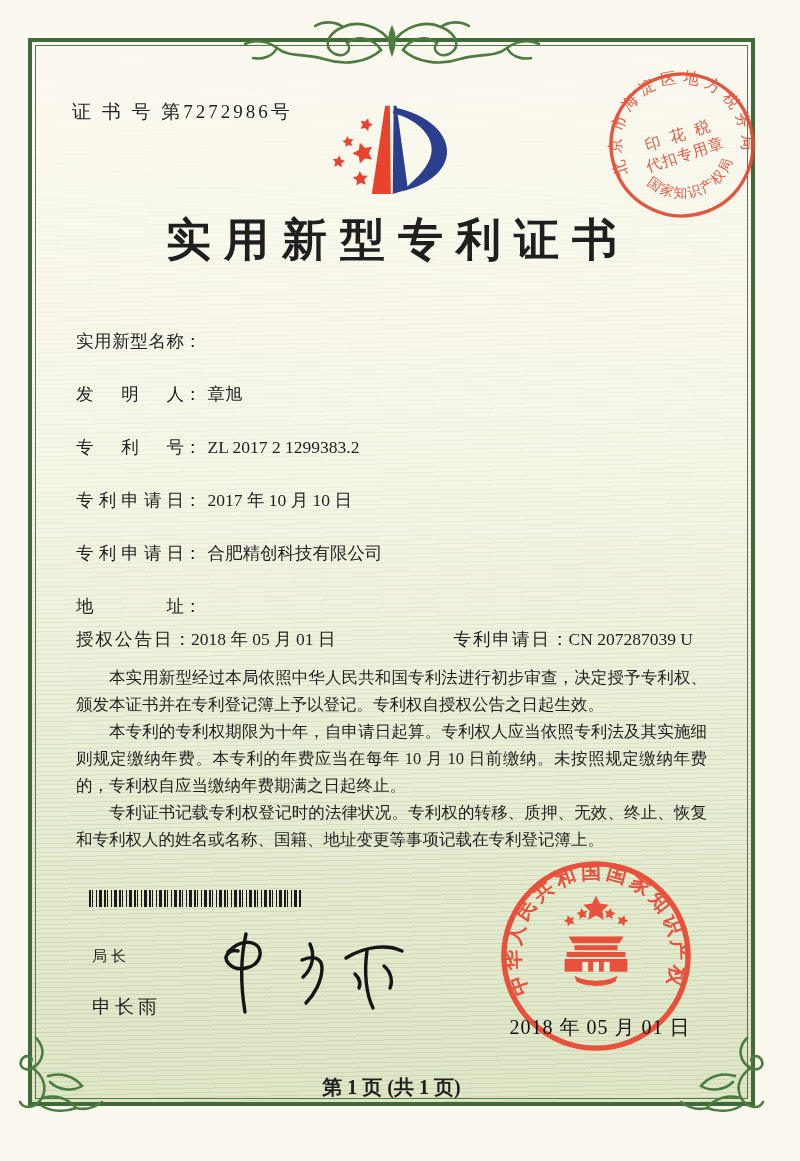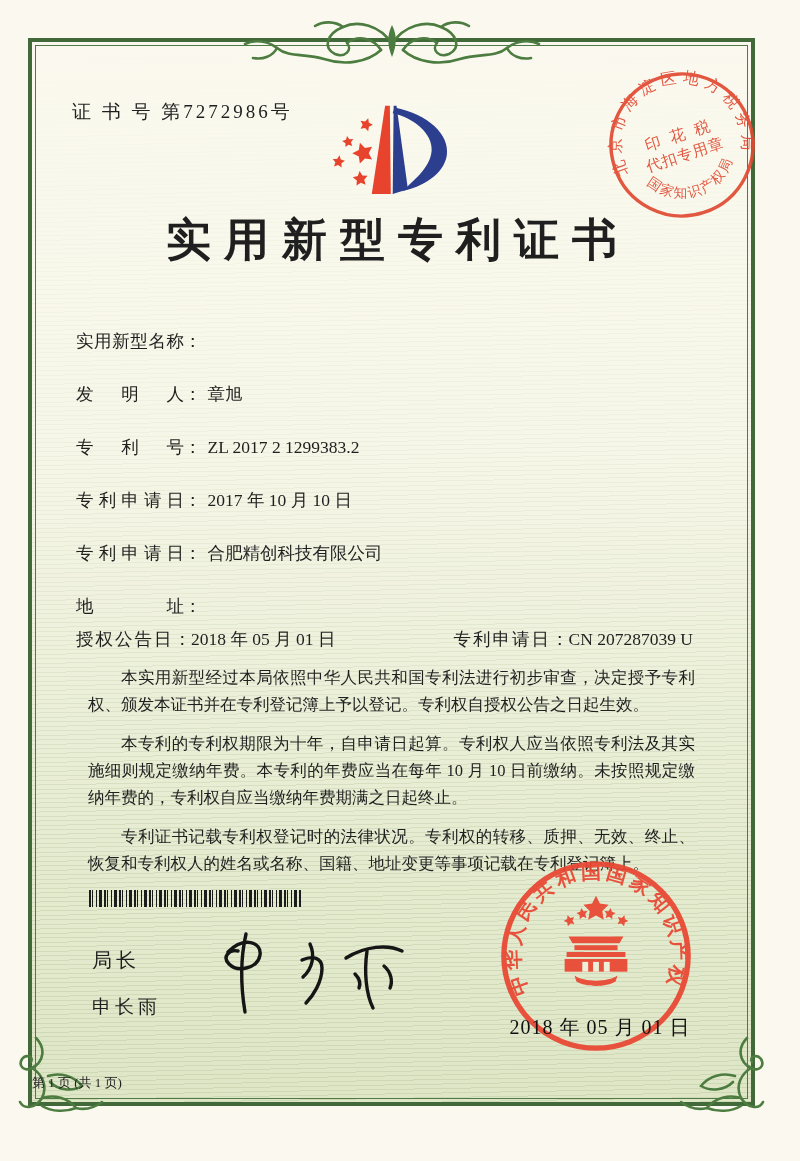--- a/index.html
+++ b/index.html
@@ -42,32 +42,32 @@
   .frow{display:flex;align-items:center;font-size:17.5px;line-height:23px;}
   .frow + .frow{margin-top:30px;}
   .flabel{display:inline-block;width:108px;text-align:justify;text-align-last:justify;flex:0 0 108px;}
   .fcolon{flex:0 0 auto;margin-right:6px;}
   .fvalue{flex:1 1 auto;max-width:452px;}
   .grant-row{display:flex;justify-content:space-between;font-size:17.5px;line-height:23px;margin-top:10px;}
   .grant-left,.grant-right{white-space:nowrap;}
   .grant-right{margin-right:14px;}
   .gl{letter-spacing:2px;}
   .paras{margin-top:13px;font-size:16.5px;line-height:27px;text-align:justify;}
-  .paras p{margin:12px;text-indent:2em;}
+  .paras p{margin:0;text-indent:2em;}
   
   .barcode{
     position:absolute;left:57px;top:848px;width:212px;height:17px;z-index:4;
     background:repeating-linear-gradient(90deg,#1c1c1c 0 2px,rgba(0,0,0,0) 2px 3px,#1c1c1c 3px 4px,rgba(0,0,0,0) 4px 7px,#1c1c1c 7px 8px,rgba(0,0,0,0) 8px 10px,#1c1c1c 10px 13px,rgba(0,0,0,0) 13px 15px);
   }
-  .signer-title{position:absolute;left:60px;top:905px;font-size:20px;letter-spacing:4px;z-index:4;}
+  .signer-title{position:absolute;left:60px;top:905px;font-size:15px;letter-spacing:4px;z-index:4;}
   .signer-name{position:absolute;left:60px;top:952px;font-size:19px;letter-spacing:4px;z-index:4;}
   .signature{position:absolute;left:180px;top:878px;z-index:5;}
   .seal{position:absolute;left:466px;top:816px;width:196px;height:196px;z-index:4;opacity:.93;}
   .seal-date{position:absolute;left:468px;top:972px;width:200px;text-align:center;font-size:20px;letter-spacing:1px;color:#101010;z-index:6;}
-  .footer{position:absolute;left:0;top:1032px;width:100%;font-size:13px;z-index:4;}
+  .footer{position:absolute;left:0;top:1032px;width:100%;text-align:center;font-size:20px;z-index:4;font-weight:bold;}
   .stamp-text{fill:#e14a32;font-family:"Liberation Serif","DejaVu Serif",serif;}
   .seal-text{fill:#e94632;font-family:"Liberation Serif","DejaVu Serif",serif;font-weight:bold;}
 </style>
 </head>
 <body>
 
 <div class="page">
 
   <div class="frame">
     <div class="bg-tint"></div>

